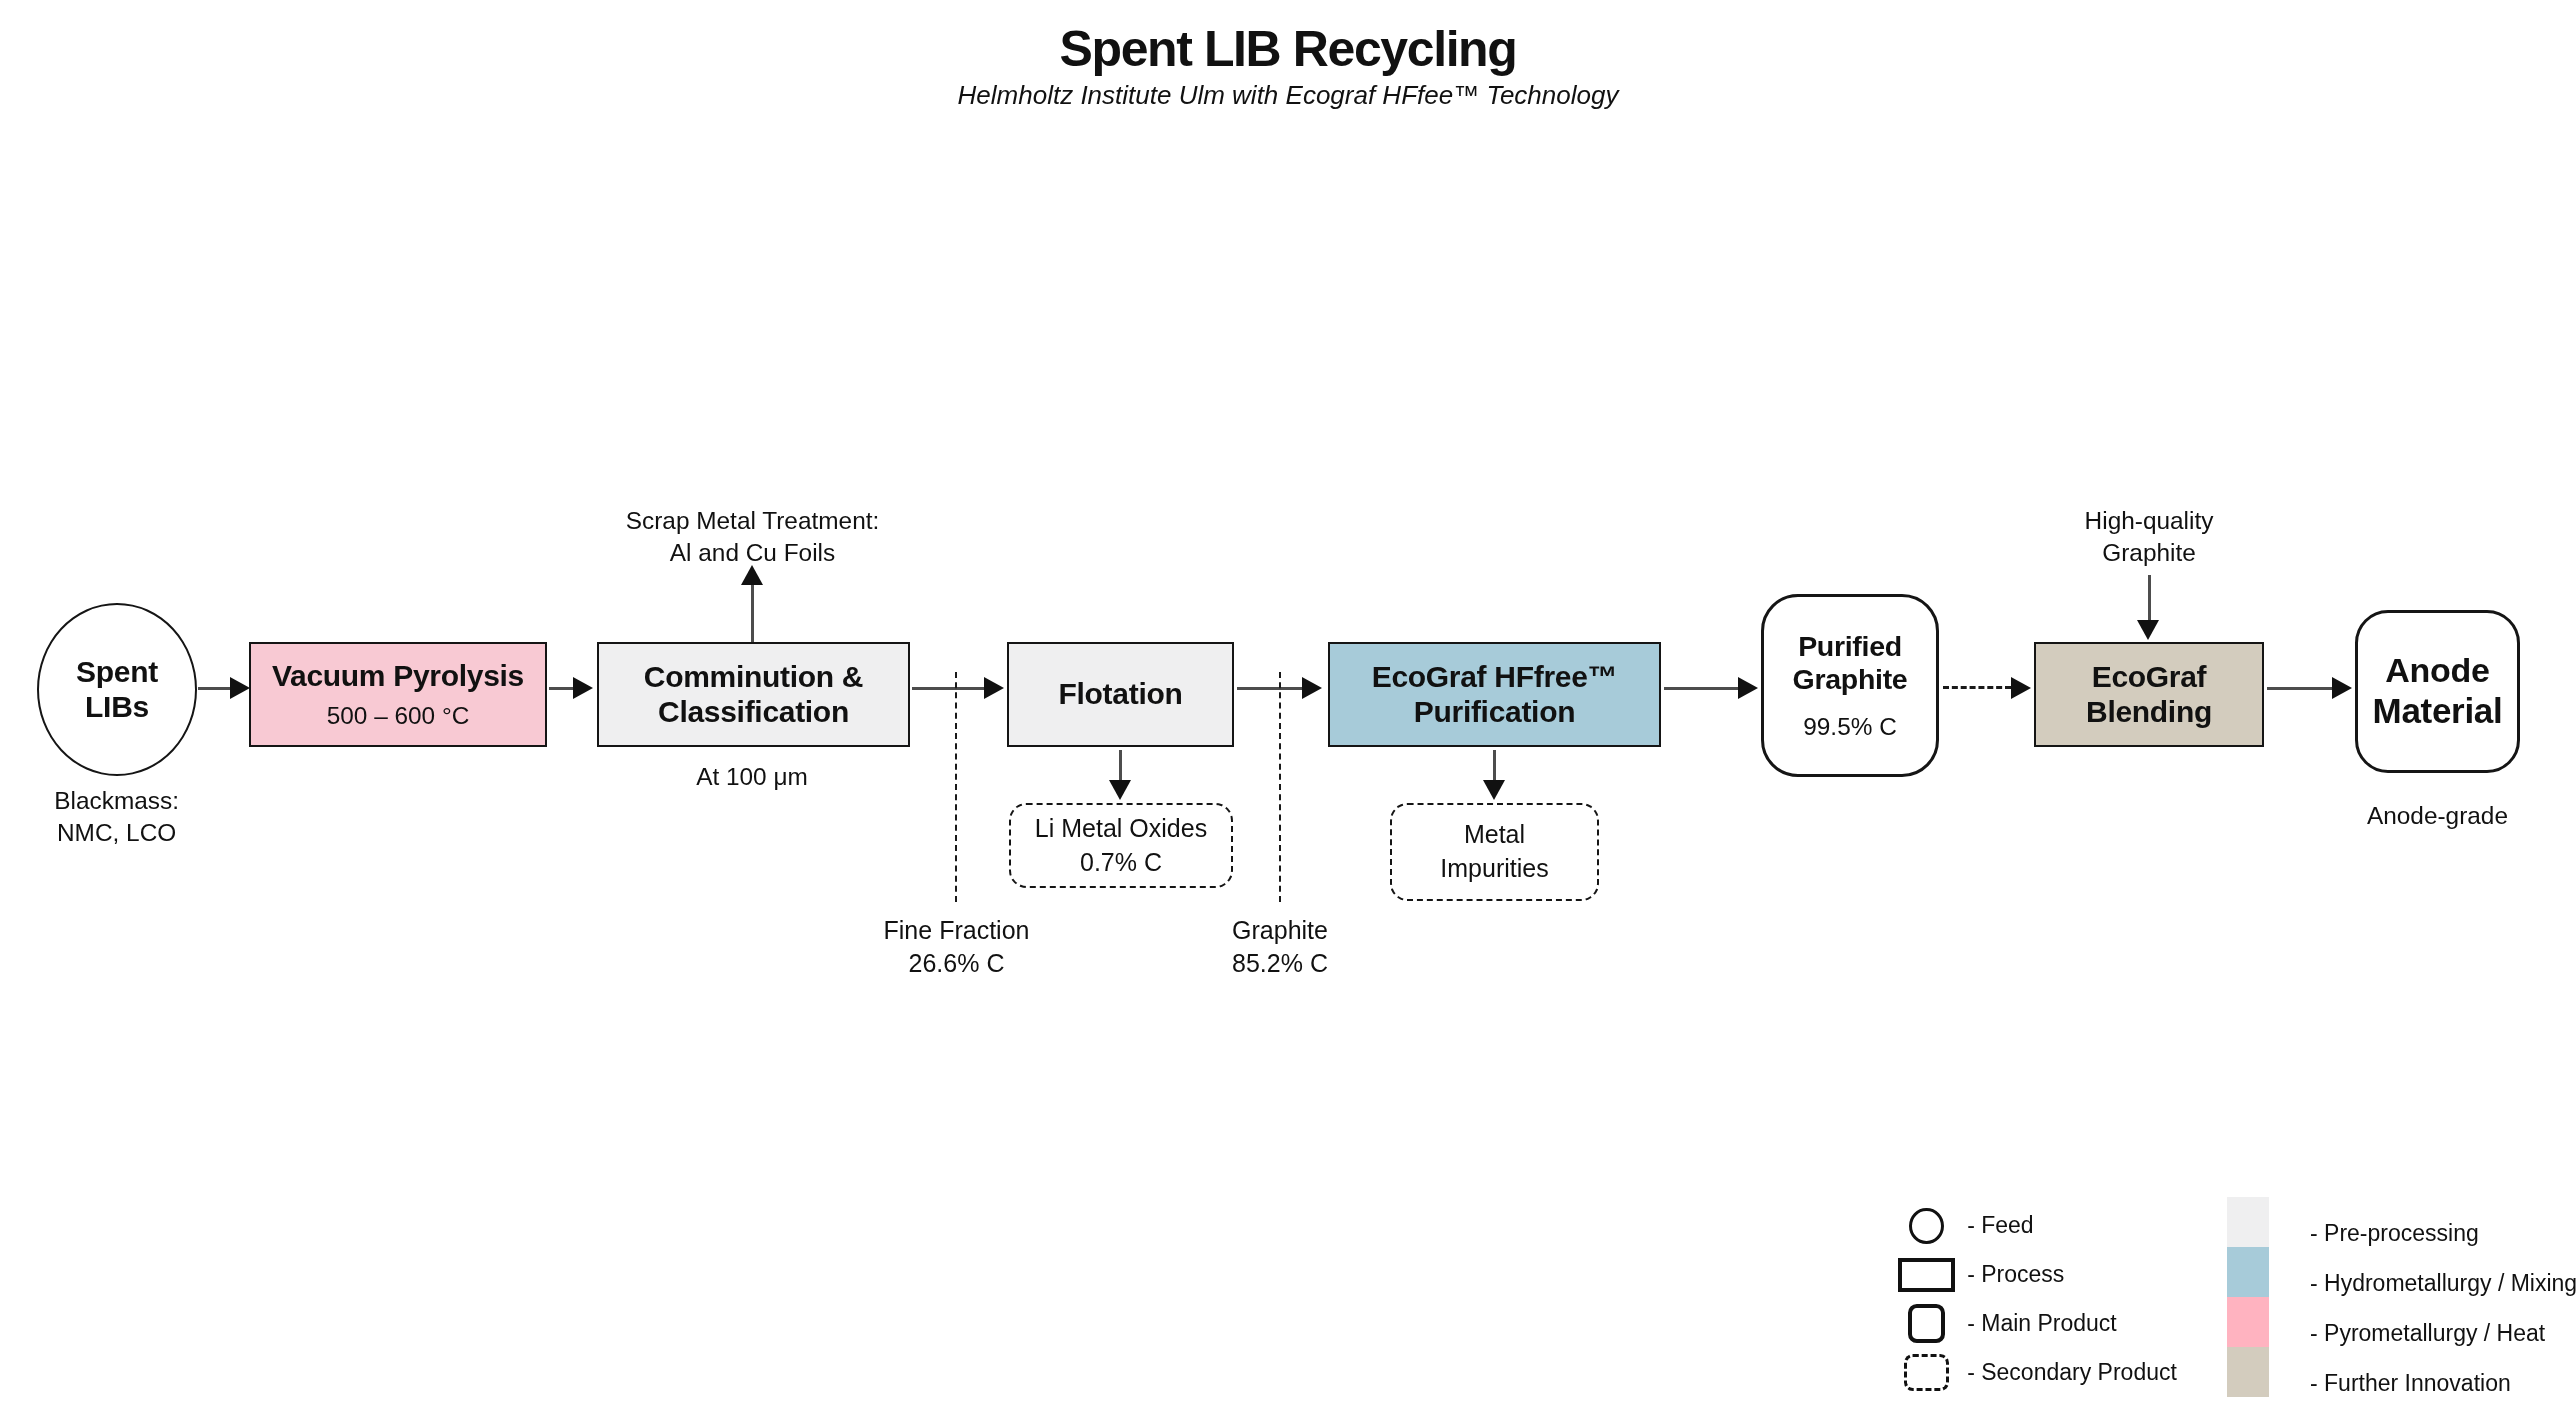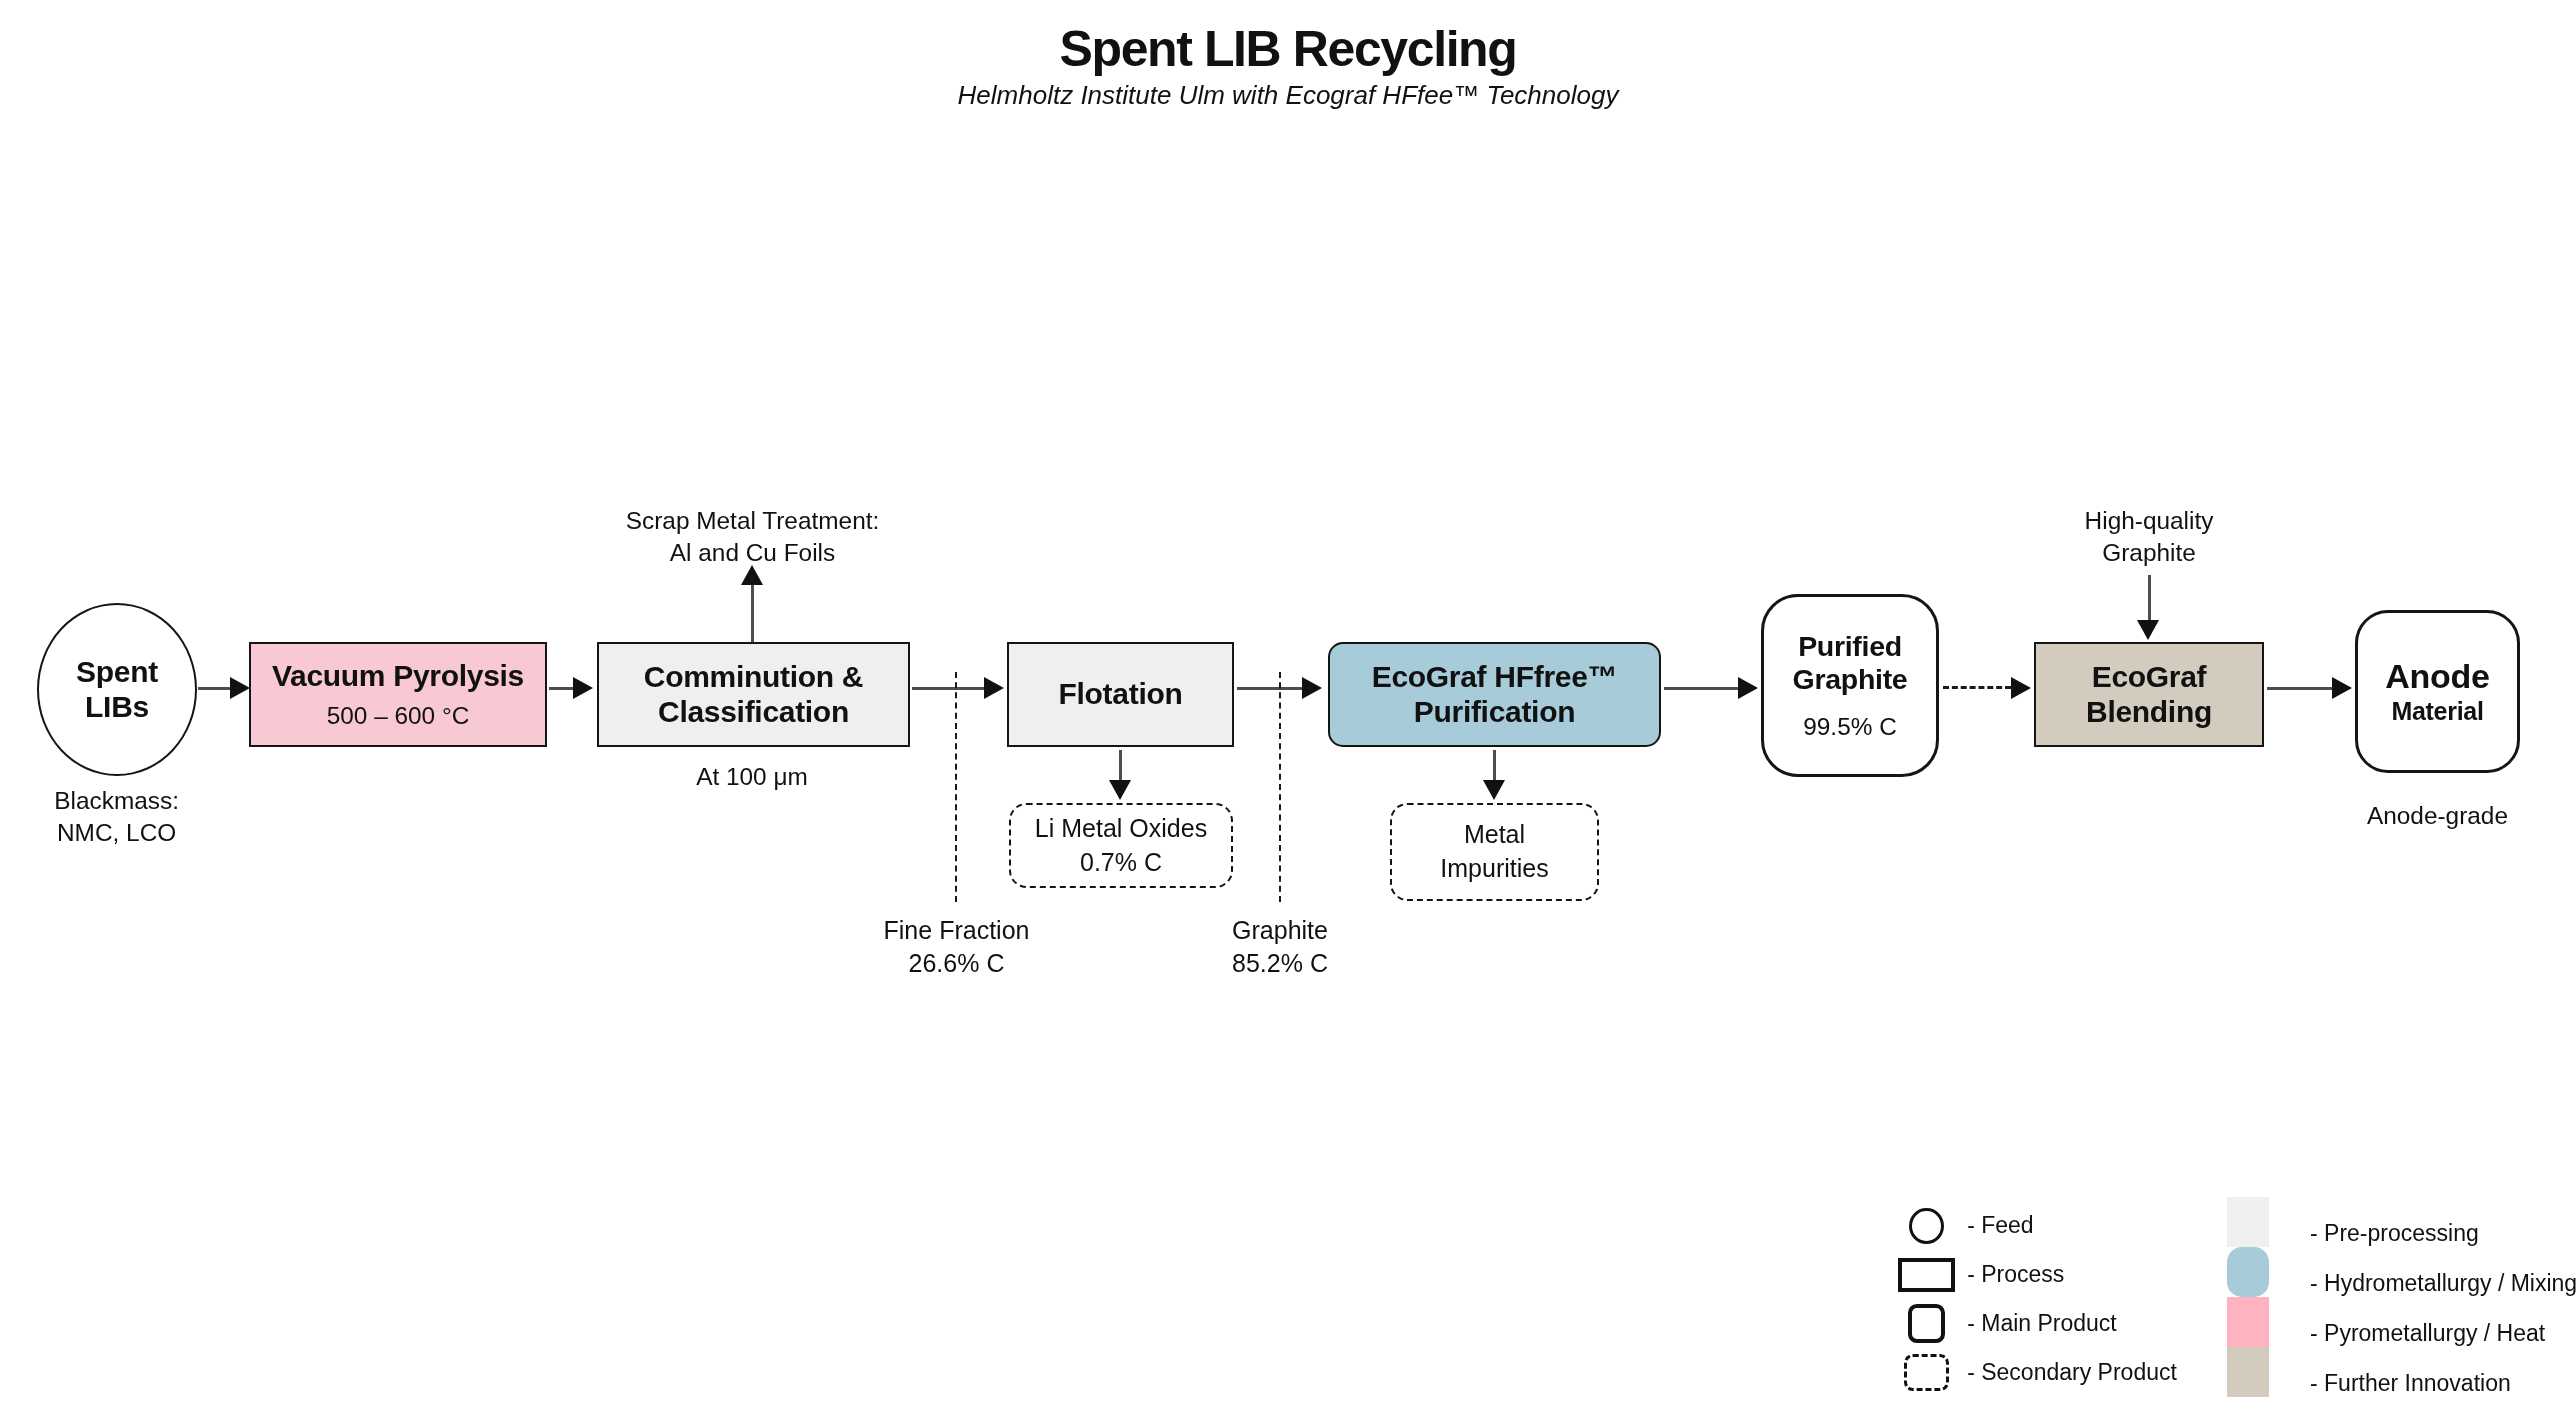--- a/index.html
+++ b/index.html
@@ -26,21 +26,21 @@
   
   .hline{height:2.7px;background:#4d4d4d;}
   .vline{width:2.7px;background:#4d4d4d;}
   .dvline{width:0;border-left:2.7px dashed #1a1a1a;}
   .dhline{height:0;border-top:3.4px dashed #1a1a1a;}
   .head-r{width:0;height:0;border-left:20.3px solid #111;border-top:11.5px solid transparent;border-bottom:11.5px solid transparent;}
   .head-up{width:0;height:0;border-bottom:20.3px solid #111;border-left:11.5px solid transparent;border-right:11.5px solid transparent;}
   .head-dn{width:0;height:0;border-top:20.3px solid #111;border-left:11.5px solid transparent;border-right:11.5px solid transparent;}
   
   .c-pre{background:var(--pre-processing);}
-  .c-hydro{background:var(--hydrometallurgy);border-radius:15px;}
+  .c-hydro{background:var(--hydrometallurgy);}
   .c-pyrobox{background:var(--pyrometallurgy-box);}
   .c-pyro{background:var(--pyrometallurgy);}
   .c-further{background:var(--further-innovation);}
   
   .leg-row{display:flex;align-items:center;height:49px;}
   .leg-icon-cell{width:57px;display:flex;justify-content:center;align-items:center;}
   .leg-lbl{font-size:23px;margin-left:12.2px;white-space:nowrap;}
   .swatch{width:42px;height:50px;}
   .leg-crow{display:flex;align-items:flex-end;height:50px;}
   .leg-clbl{font-size:23px;white-space:nowrap;}
@@ -153,21 +153,21 @@
     <div>Graphite</div>
   </div>
   <div class="abs vline" style="left:2148px;top:575px;height:47px;"></div>
   <div class="abs head-dn" style="left:2137px;top:620px;"></div>
 
   <div class="abs hline" style="left:2267px;top:687px;width:66px;"></div>
   <div class="abs head-r" style="left:2332px;top:677px;"></div>
 
   <div class="abs node product" style="left:2355px;top:610px;width:165px;height:163px;border-radius:33px;">
     <div class="t" style="font-size:34px;">Anode</div>
-    <div class="t" style="font-size:25px;">Material</div>
+    <div class="t" style="font-size:35px;">Material</div>
   </div>
   <div class="abs lbl" style="left:2319px;top:800px;width:237px;">Anode-grade</div>
 
   <div class="abs" style="left:1898px;top:1201px;">
     <div class="leg-row">
       <div class="leg-icon-cell">
           <div class="icon-feed"></div>
         </div>
       <div class="leg-lbl">-  Feed</div>
     </div>

